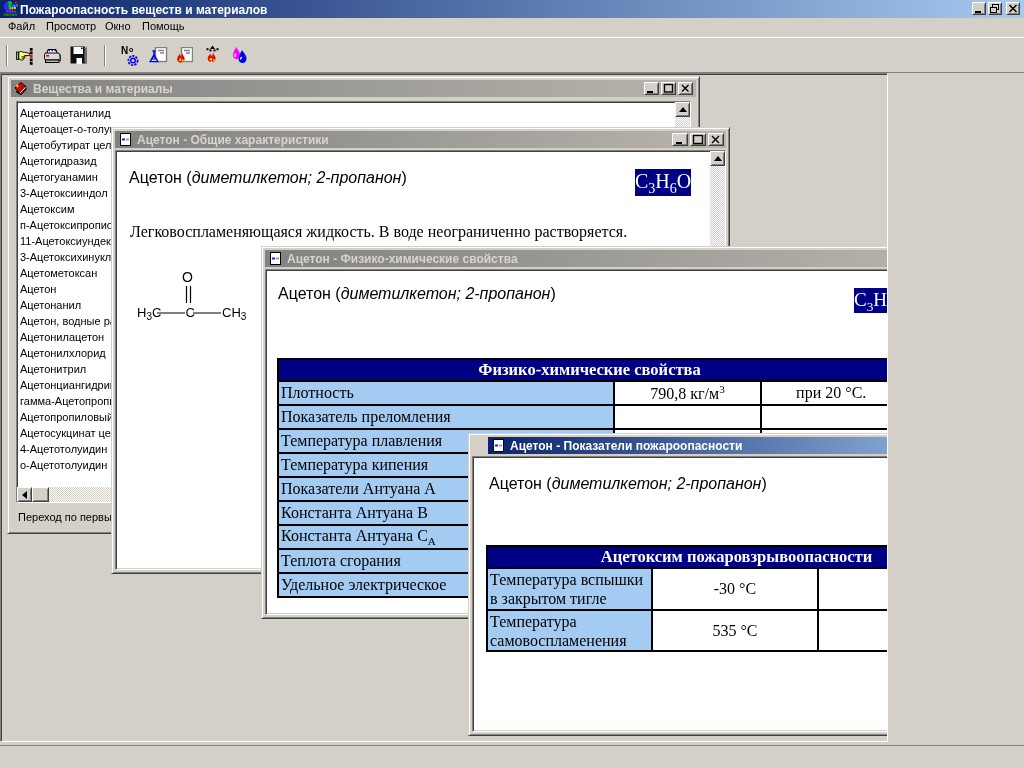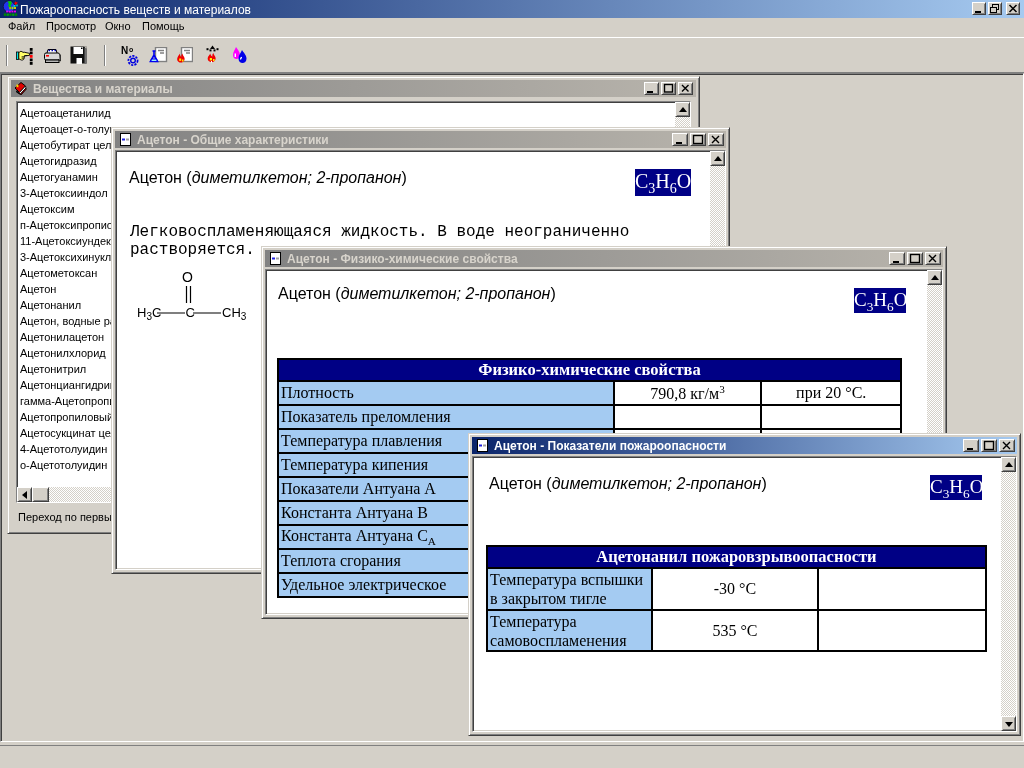--- a/index.html
+++ b/index.html
@@ -1,28 +1,28 @@
 <!DOCTYPE html>
 <html><head><meta charset="utf-8"><style>
 *{margin:0;padding:0;box-sizing:border-box;}
 html,body{width:1024px;height:768px;overflow:hidden;}
 body{font-family:"Liberation Sans",sans-serif;background:#D4D0C8;position:relative;}
 .abs{position:absolute;}
-#maintitle{left:0;top:0;width:1024px;height:18px;background:linear-gradient(to right,#0A246A,#A6CAF0);color:#fff;font-weight:normal;font-size:12px;}
+#maintitle{left:0;top:0;width:1024px;height:18px;background:linear-gradient(to right,#0A246A,#A6CAF0);color:#fff;font-weight:bold;font-size:12px;}
 #maintitle .txt{position:absolute;left:20px;top:3px;white-space:nowrap;}
 #menubar{left:0;top:18px;width:1024px;height:19px;background:#D4D0C8;font-size:11px;color:#000;}
 #menubar span{position:absolute;top:2px;}
 #toolbar{left:0;top:37px;width:1024px;height:36px;background:#D4D0C8;border-top:1px solid #fff;border-bottom:1px solid #808080;}
 .tsep{position:absolute;top:7px;width:2px;height:21px;border-left:1px solid #808080;border-right:1px solid #fff;}
-#mdi{left:0;top:73px;width:1024px;height:669px;background:#D4D0C8;border:1px solid;border-color:#808080 #fff #fff #808080;box-shadow:inset 1px 1px 0 #404040;overflow:hidden;}
+#mdi{left:0;top:73px;width:888px;height:669px;background:#D4D0C8;border:1px solid;border-color:#808080 #fff #fff #808080;box-shadow:inset 1px 1px 0 #404040;overflow:hidden;}
 #statusbar{left:0;top:745px;width:1024px;height:23px;background:#D4D0C8;border-top:1px solid #808080;}
 .win{position:absolute;background:#D4D0C8;border:1px solid;border-color:#D4D0C8 #404040 #404040 #D4D0C8;box-shadow:inset 1px 1px 0 #fff,inset -1px -1px 0 #808080;padding:3px;overflow:hidden;}
 .tbar{position:absolute;left:3px;top:3px;right:3px;height:17px;overflow:hidden;}
 .tbar.inactive{background:linear-gradient(to right,#828282,#B8B4AC);color:#D8D4CC;}
-.tbar.active{background:linear-gradient(to right,#0A246A,#A6CAF0);color:#fff;}
+.tbar.active{background:linear-gradient(to right,#0A246A,#A6CAF0);color:#fff;margin-left:16px;}
 .tbar .ttext{position:absolute;left:22px;top:2px;font-size:12px;font-weight:bold;white-space:nowrap;}
 .wbtns{position:absolute;top:2px;right:2px;height:14px;white-space:nowrap;font-size:0;}
 .wbtn{position:relative;display:inline-block;width:16px;height:13px;margin-left:2px;background:#D4D0C8;border:1px solid;border-color:#fff #404040 #404040 #fff;box-shadow:inset 1px 1px 0 #D4D0C8,inset -1px -1px 0 #808080;vertical-align:top;}
 .wbtn svg{position:absolute;left:0;top:0;}
 .sunken{position:absolute;border:1px solid;border-color:#808080 #fff #fff #808080;box-shadow:inset 1px 1px 0 #404040,inset -1px -1px 0 #D4D0C8;background:#fff;overflow:hidden;}
 .sbtn{position:absolute;background:#D4D0C8;border:1px solid;border-color:#fff #404040 #404040 #fff;box-shadow:inset 1px 1px 0 #D4D0C8,inset -1px -1px 0 #808080;}
 .track{position:absolute;background-image:repeating-conic-gradient(#fff 0 25%,#D4D0C8 0 50%);background-size:2px 2px;}
 .arr{position:absolute;width:0;height:0;border:4px solid transparent;}
 .arr.up{border-bottom:5px solid #000;border-top:none;left:3px;top:4px;}
 .arr.down{border-top:5px solid #000;border-bottom:none;left:3px;top:5px;}
@@ -211,21 +211,21 @@
               <rect x="3" y="8" width="6" height="2" fill="#000"></rect>
             </svg></span><span class="wbtn"><svg width="14" height="11">
               <rect x="2.5" y="1.5" width="9" height="8" fill="none" stroke="#000" stroke-width="1.4"></rect>
             </svg></span><span class="wbtn"><svg width="14" height="11">
               <path d="M3 2 L10 9 M10 2 L3 9" stroke="#000" stroke-width="1.4"></path>
             </svg></span></span>
   </div>
   <div class="sunken" style="left:3px;top:22px;right:3px;bottom:3px;">
     <div class="heading" style="left:13px;top:18px">Ацетон (<i>диметилкетон; 2-пропанон</i>)</div>
     <div class="badge" style="left:519px;top:18px;width:56px;height:27px;font-size:20px;line-height:25px">C<sub>3</sub>H<sub>6</sub>O</div>
-    <div style="position:absolute;left:14px;top:72px;font-family:Liberation Mono, monospace;font-size:16px">Легковоспламеняющаяся жидкость. В воде неограниченно растворяется.</div>
+    <div style="position:absolute;left:14px;top:72px;font-family:Liberation Serif, serif;font-size:16px">Легковоспламеняющаяся жидкость. В воде неограниченно растворяется.</div>
     <svg style="position:absolute;left:10px;top:110px" width="130" height="65" viewBox="0 0 130 65">
       <text x="56" y="21" font-size="14" font-family="Liberation Sans">O</text>
       <path d="M60.5 25 L60.5 42 M64.5 25 L64.5 42" stroke="#000" stroke-width="1.2"></path>
       <path d="M31 52 L59 52 M67 52 L95 52" stroke="#000" stroke-width="1.2"></path>
       <text x="11" y="56" font-size="13" font-family="Liberation Sans">H<tspan font-size="10" dy="3">3</tspan><tspan font-size="13" dy="-3">C</tspan></text>
       <text x="59.5" y="56" font-size="13" font-family="Liberation Sans">C</text>
       <text x="96" y="56" font-size="13" font-family="Liberation Sans">CH<tspan font-size="10" dy="3">3</tspan></text>
     </svg>
     <div style="position:absolute;right:0;top:0;width:15px;bottom:0" class="track"></div>
     <span class="sbtn" style="right:0;top:0;width:15px;height:15px">
@@ -327,21 +327,21 @@
             </svg></span><span class="wbtn"><svg width="14" height="11">
               <path d="M3 2 L10 9 M10 2 L3 9" stroke="#000" stroke-width="1.4"></path>
             </svg></span></span>
   </div>
   <div class="sunken" style="left:3px;top:22px;right:3px;bottom:3px;">
     <div class="heading" style="left:16px;top:18px">Ацетон (<i>диметилкетон; 2-пропанон</i>)</div>
     <div class="badge" style="left:457px;top:18px;width:52px;height:25px;font-size:19px;line-height:24px">C<sub>3</sub>H<sub>6</sub>O</div>
     <table style="position:absolute;left:13px;top:88px;width:501px;font-size:16px" cellspacing="0">
       <tbody>
             <tr class="thead">
-              <td colspan="3" style="height:19px">Ацетонанил пожаровзрывоопасности</td>
+              <td colspan="3" style="height:19px">Ацетоксим пожаровзрывоопасности</td>
             </tr>
       <tr style="height:42px">
               <td class="cprop" style="width:164px;line-height:19px">Температура вспышки в закрытом тигле</td>
               <td class="cval" style="width:164px">-30 °С</td>
               <td class="cval" style="width:167px"></td>
             </tr>
       <tr style="height:41px">
               <td class="cprop" style="line-height:19px">Температура самовоспламенения</td>
               <td class="cval">535 °С</td>
               <td class="cval"></td>

